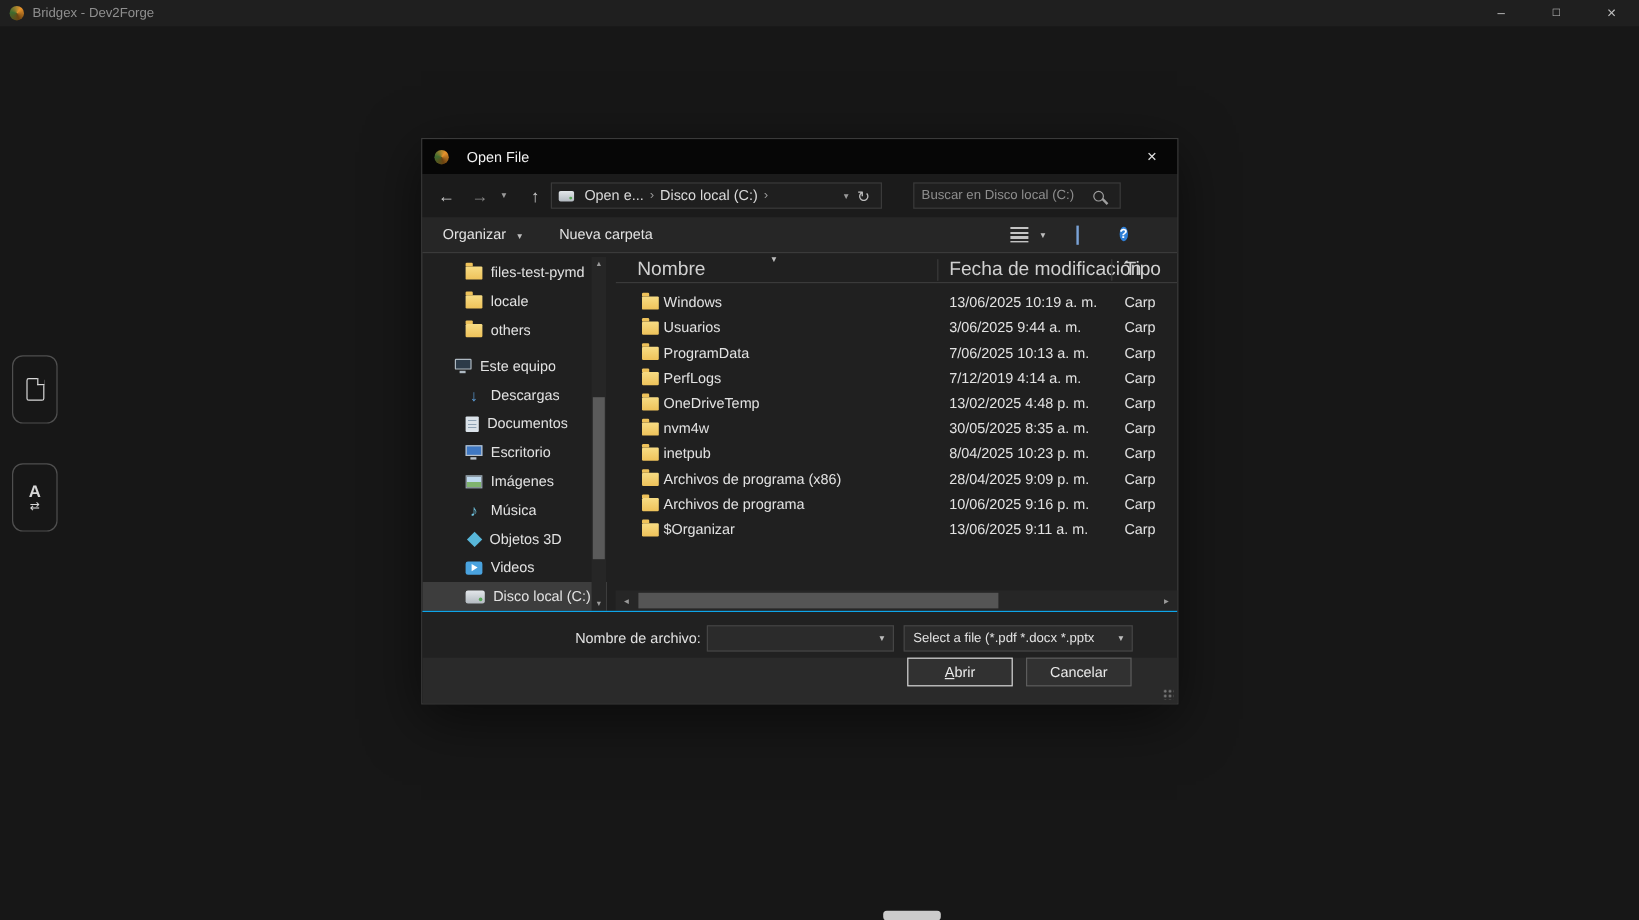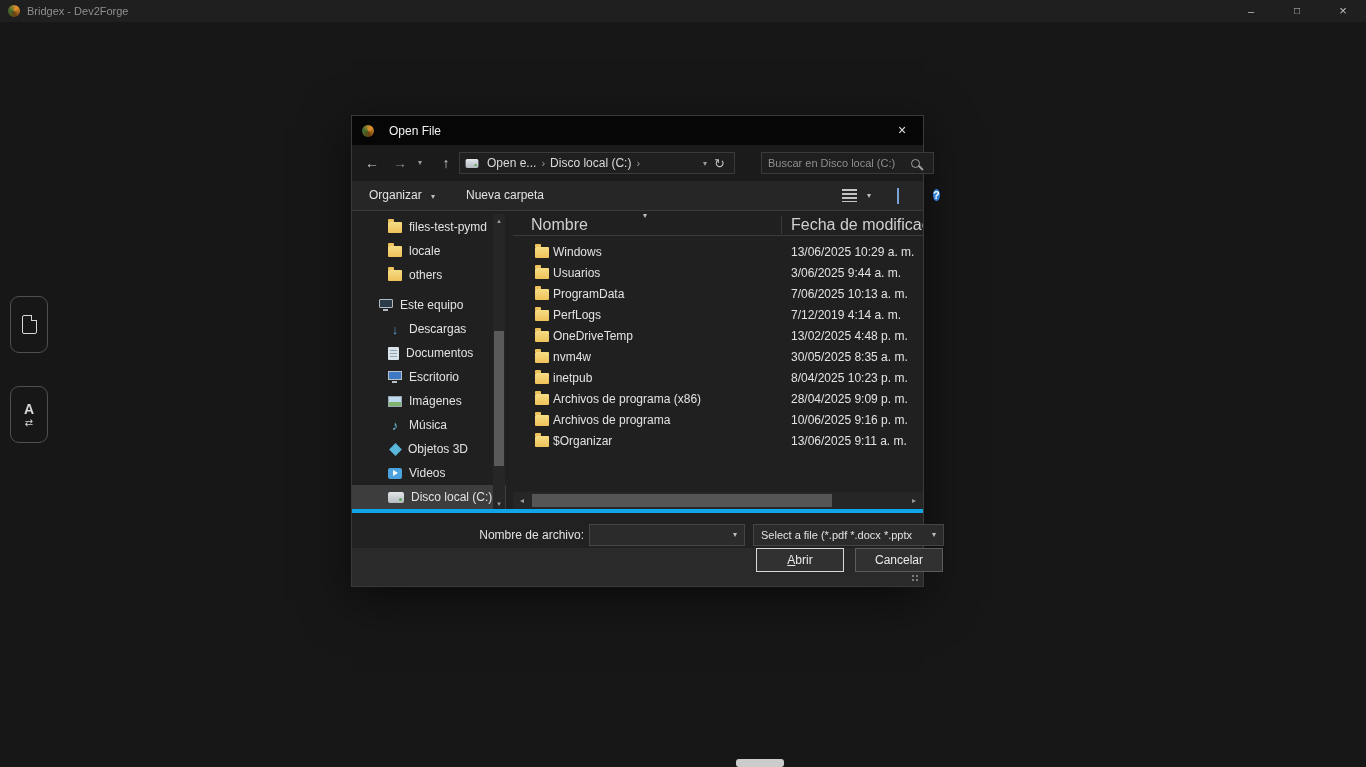--- a/index.html
+++ b/index.html
@@ -29,21 +29,21 @@
   .side-btn { position:absolute; left:10px; width:38px; height:57px; border:1px solid #4f4f4f;
               border-radius:9px; display:flex; flex-direction:column; align-items:center; justify-content:center; color:#d8d8d8; }
   #side-btn-doc { top:296px; } #side-btn-translate { top:386px; }
   .ic-page { width:15px; height:19px; border:1.5px solid #d8d8d8; border-radius:2px; position:relative; }
   .ic-page::after { content:""; position:absolute; right:-1.5px; top:-1.5px; width:5px; height:5px;
                     background:#171717; border-left:1.5px solid #d8d8d8; border-bottom:1.5px solid #d8d8d8; }
   .ic-translate-a { font-size:14px; line-height:1; font-weight:bold; }
   .ic-translate-sw { font-size:10px; line-height:1; margin-top:2px; }
 
   
-  #dialog { position:absolute; left:351px; top:115px; width:573px; height:472px; background:#202020;
+  #dialog { position:absolute; left:351px; top:115px; width:631px; height:472px; background:#202020;
             color:#e4e4e4; font-size:12px; border:1px solid #3a3a3a; box-shadow:0 12px 45px rgba(0,0,0,.55); }
   #dlg-titlebar { position:absolute; top:0; left:0; right:0; height:29px; background:#060606;
                   display:flex; align-items:center; padding:0 10px; }
   #dlg-title { margin-left:8px; font-size:12px; color:#f2f2f2; }
   #dlg-close { position:absolute; right:0; top:0; width:42px; height:29px; text-align:center;
                line-height:29px; color:#e0e0e0; font-size:14px; }
 
   #dlg-nav { position:absolute; top:29px; left:0; right:0; height:36px; background:#1b1b1b; }
   .nav-btn { position:absolute; top:6px; width:24px; height:24px; text-align:center; line-height:24px;
              color:#cdcdcd; font-size:14px; }
@@ -134,21 +134,21 @@
   .cell { position:absolute; top:0; line-height:21px; white-space:nowrap; color:#e2e2e2; }
   .cell-name { left:40px; } .cell-date { left:278px; } .cell-type { left:424px; }
 
   #sb-hscroll { position:absolute; left:161px; bottom:77px; right:0; height:17px; background:#262626; }
   .hs-arrow { position:absolute; top:0; width:16px; height:17px; line-height:17px; text-align:center;
               color:#9a9a9a; font-size:8px; }
   #hs-left { left:1px; } #hs-right { right:1px; }
   #hs-thumb { position:absolute; left:19px; top:2px; width:300px; height:13px; background:#555; }
 
   
-  #dlg-bottom { position:absolute; left:0; right:0; bottom:0; height:77px; background:#212121; border-top:4px solid #0ea5e9; }
+  #dlg-bottom { position:absolute; left:0; right:0; bottom:0; height:77px; background:#212121; border-top:1px solid #0ea5e9; }
   #btn-strip { position:absolute; left:0; right:0; bottom:0; height:38px; background:#2a2a2a; }
   #fname-label { position:absolute; left:60px; top:11px; width:172px; text-align:right; line-height:22px; color:#e2e2e2; }
   #fname-combo { position:absolute; left:237px; top:11px; width:156px; height:22px; background:#2b2b2b; border:1px solid #454545; }
   #fname-input { position:absolute; left:0; top:0; width:132px; height:20px; background:transparent;
                  border:0; outline:none; color:#e0e0e0; padding:0 6px; font:inherit; }
   #fname-combo .chev, #ftype-select .chev { position:absolute; right:7px; top:0; line-height:20px; margin:0; }
   #ftype-select { position:absolute; left:401px; top:11px; width:191px; height:22px; background:#2b2b2b;
                   border:1px solid #454545; line-height:20px; padding:0 18px 0 7px; font-size:11px;
                   color:#e2e2e2; white-space:nowrap; overflow:hidden; }
   .dlg-btn { position:absolute; bottom:14px; width:88px; height:24px; background:#313131;
@@ -298,21 +298,21 @@
         <span class="col-h" id="colh-name">Nombre</span>
         <span class="col-sep" id="sep1"></span>
         <span class="col-h" id="colh-date">Fecha de modificación</span>
         <span class="col-sep" id="sep2"></span>
         <span class="col-h" id="colh-type">Tipo</span>
       </div>
       <div id="list-rows">
         <div class="row">
           <span class="ic-folder row-ic"></span>
           <span class="cell cell-name">Windows</span>
-          <span class="cell cell-date">13/06/2025 10:29 a. m.</span>
+          <span class="cell cell-date">13/06/2025 10:19 a. m.</span>
           <span class="cell cell-type">Carp</span>
         </div>
         <div class="row">
           <span class="ic-folder row-ic"></span>
           <span class="cell cell-name">Usuarios</span>
           <span class="cell cell-date">3/06/2025 9:44 a. m.</span>
           <span class="cell cell-type">Carp</span>
         </div>
         <div class="row">
           <span class="ic-folder row-ic"></span>

